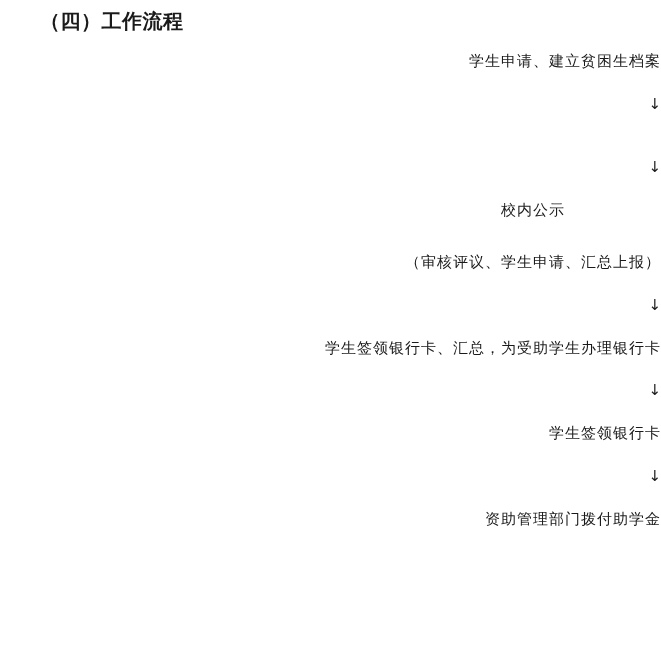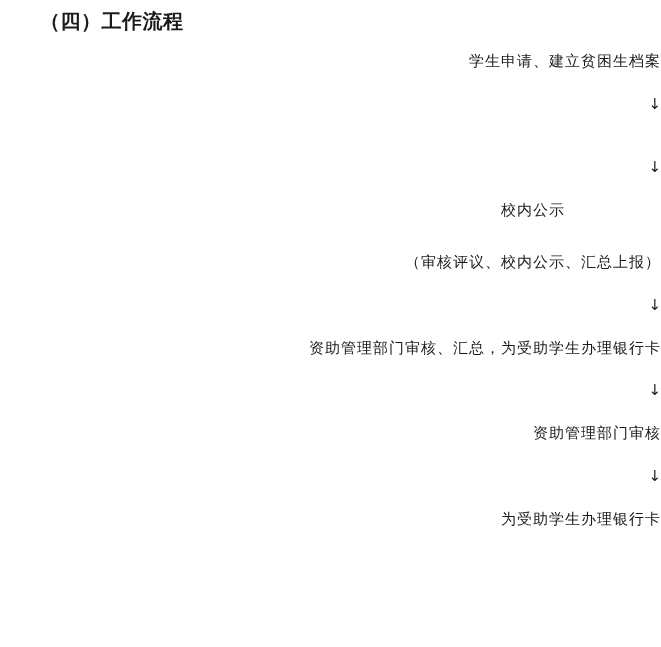--- a/index.html
+++ b/index.html
@@ -78,38 +78,38 @@
     <div class="gap-a"></div>
     <div class="arrow">↓</div>
     <div class="gap-b"></div>
 
     <div class="gap-a"></div>
     <div class="arrow">↓</div>
     <div class="gap-b"></div>
 
     <div class="flow-step">
       <span>校内公示</span>
-      <span class="sub">（审核评议、校内公示、汇总上报）</span>
+      <span class="sub">（审核评议、学生申请、汇总上报）</span>
     </div>
     <div class="gap-a"></div>
     <div class="arrow">↓</div>
     <div class="gap-b"></div>
 
     <div class="flow-step">
-      <span>资助管理部门审核、汇总，为受助学生办理银行卡</span>
+      <span>学生签领银行卡、汇总，为受助学生办理银行卡</span>
     </div>
     <div class="gap-a"></div>
     <div class="arrow">↓</div>
     <div class="gap-b"></div>
 
     <div class="flow-step">
-      <span>资助管理部门审核</span>
+      <span>学生签领银行卡</span>
     </div>
     <div class="gap-a"></div>
     <div class="arrow">↓</div>
     <div class="gap-b"></div>
 
     <div class="flow-step">
-      <span>为受助学生办理银行卡</span>
+      <span>资助管理部门拨付助学金</span>
     </div>
 
   </div>
 </div>
 
 </body></html>

